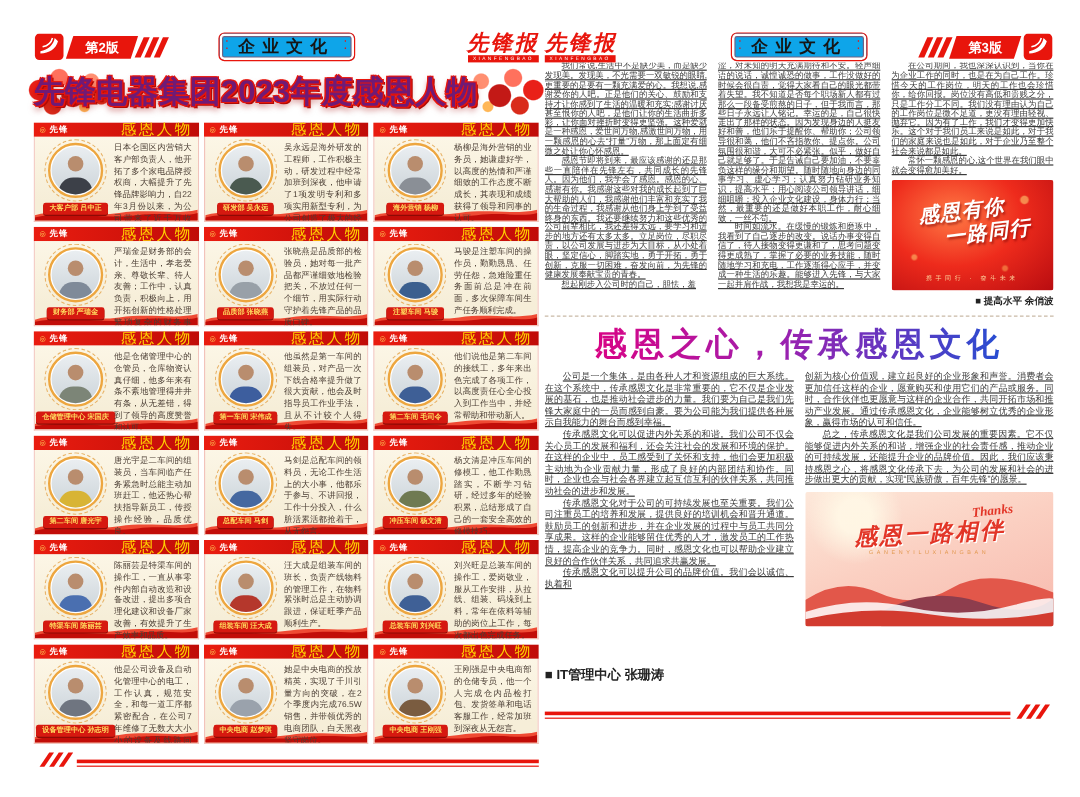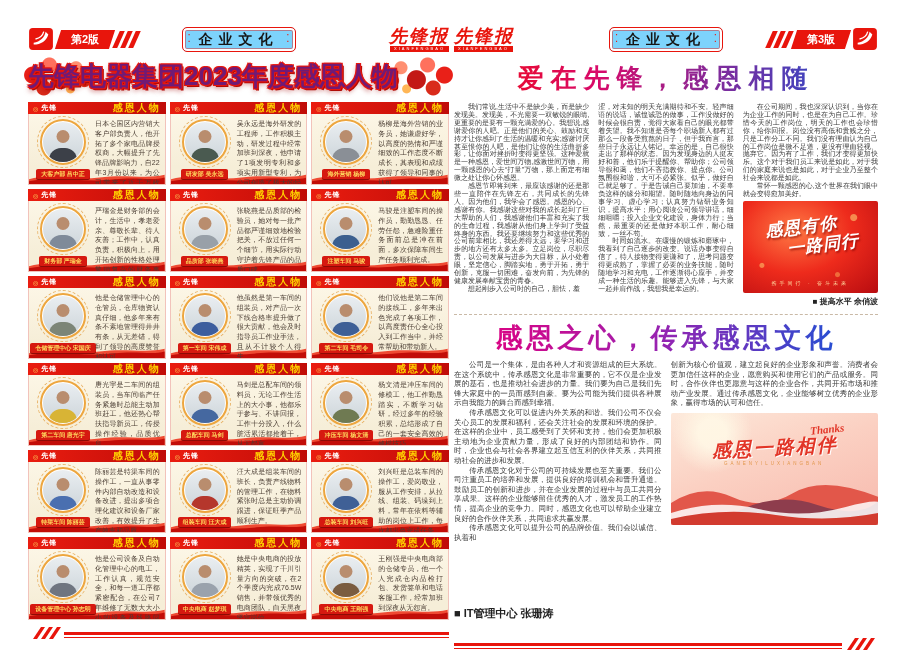--- a/index.html
+++ b/index.html
@@ -15,21 +15,21 @@
   
   .hdr{display:flex;align-items:center;height:26px;}
   .hdr-side{display:flex;align-items:center;flex:1;}
   .hdr-center{flex:0 0 auto;display:flex;justify-content:center;}
   .hdr-right{justify-content:flex-end;}
   .logo-sq{flex:none;}
   .pnum{background:#e8150c;color:#fff;font-size:11px;font-weight:bold;padding:2px 13px;transform:skewX(-18deg);margin:0 4px;}
   .pnum i{display:inline-block;transform:skewX(18deg);font-style:normal;}
   .stripes{display:flex;gap:3px;}
   .stripes i{width:5px;height:17px;background:#e8150c;transform:skewX(-24deg);}
-  .sec-frame{position:relative;border:1px solid #e8150c;border-radius:5px;padding:2px 16px;background:#7dd3fc;
+  .sec-frame{position:relative;border:1px solid #e8150c;border-radius:5px;padding:2px 16px;background:#0ea5e9;
     box-shadow:inset 0 0 0 2px #fff, inset 0 0 0 3px rgba(232,21,12,.45);}
   .sec-frame::before,.sec-frame::after{color:#e8150c;font-size:10px;position:absolute;top:50%;transform:translateY(-55%);}
   .sec-frame::before{content:"⁚";left:5px;}
   .sec-frame::after{content:"⁚";right:5px;}
   .sec-text{font-family:"Liberation Serif","DejaVu Serif",serif;font-weight:bold;font-size:14px;letter-spacing:6px;color:#161616;}
   .masthead{display:flex;flex-direction:column;line-height:1;}
   .masthead.at-right{align-items:flex-end;}
   .masthead.at-left{align-items:flex-start;}
   .mh{font-size:18px;font-weight:900;font-style:italic;color:#e8150c;letter-spacing:2px;font-family:"Liberation Serif","DejaVu Serif",serif;}
   .mh-sub{font-size:4px;color:#fff;background:#e8150c;padding:1px 4px;letter-spacing:2px;margin-top:1px;}
@@ -49,21 +49,21 @@
   .flower.fl{left:-8px;}
   .flower.fr{right:-8px;transform:scaleX(-1);}
 
   
   .cards-grid{display:grid;grid-template-columns:repeat(3,1fr);grid-auto-rows:83px;gap:4px;margin-top:5px;}
   .card{display:flex;flex-direction:column;overflow:hidden;}
   .card-head{display:flex;justify-content:space-between;align-items:center;height:12px;padding:0 5px;
     background:linear-gradient(90deg,#ea1d10,#c00c08);}
   .brand{color:#fff;font-size:7px;font-weight:bold;display:flex;align-items:center;gap:2px;letter-spacing:1px;}
   .bdot{color:#ffd95e;font-size:6px;}
-  .ctag{color:#ffd200;font-size:10px;font-weight:bold;letter-spacing:2px;text-align:right;}
+  .ctag{color:#ffd200;font-size:13px;font-weight:normal;letter-spacing:2px;text-align:right;}
   .card-body{position:relative;flex:1;display:flex;padding:5px 5px 0 6px;overflow:hidden;
     background:linear-gradient(180deg,#fcf6e6 0%,#f6eed8 75%);border:1px solid #f2c3bb;border-top:none;}
   .pcol{display:flex;flex-direction:column;align-items:center;width:56px;flex:none;position:relative;z-index:2;}
   .photo-ring{display:inline-block;padding:1px;border-radius:50%;background:#fff;border:2px solid #eda63f;position:relative;}
   .photo-ring::before{content:'';position:absolute;inset:-5px;border:1px dashed #e8b46a;border-radius:50%;}
   .photo{display:block;width:40px;height:40px;border-radius:50%;position:relative;overflow:hidden;
     background:linear-gradient(180deg,#eaeef1 0%,#ccd4d9 100%);}
   .photo::before{content:'';position:absolute;top:8px;left:50%;transform:translateX(-50%);width:13px;height:13px;border-radius:50%;background:#b98d6e;}
   .photo::after{content:'';position:absolute;bottom:-3px;left:50%;transform:translateX(-50%);width:28px;height:17px;border-radius:12px 12px 4px 4px;background:var(--shirt,#46648c);}
   .ribbon{margin-top:4px;background:#d61910;color:#ffd95e;font-size:6px;font-weight:bold;line-height:1;padding:2px 5px;border-radius:2px;white-space:nowrap;box-shadow:0 1px 0 #8e0a05;}
@@ -82,21 +82,21 @@
     background:linear-gradient(90deg,#ef0a18 4%,#d8096a 34%,#7b2d9e 64%,#1f50d0 96%);
     -webkit-background-clip:text;background-clip:text;color:transparent;}
   .t1{font-size:26px;margin:9px 0 7px;}
   .t2{font-size:27px;letter-spacing:4px;margin:5px 0 4px;
     background:linear-gradient(90deg,#e0007f 5%,#a01fae 45%,#1953d6 95%);
     -webkit-background-clip:text;background-clip:text;color:transparent;}
   .cols{display:flex;gap:9px;overflow:hidden;}
   .cols1{height:206px;}
   .cols2{height:242px;}
   .col{flex:1;overflow:hidden;}
-  .para{margin:0;text-align:justify;text-indent:2em;color:#3b3b3b;}
+  .para{margin:0;text-align:justify;text-indent:2em;color:#3b3b3b;text-decoration:underline;}
   .cols1 .para{font-size:7px;line-height:7.9px;}
   .cols2 .para{font-size:7.5px;line-height:9.6px;}
   .para.cont{text-indent:0;}
   .dashsep{border:none;border-top:1px dashed #c9b9a6;margin:5px 0 3px;}
   .sig{text-align:right;font-size:8px;font-weight:bold;color:#222;margin-top:3px;}
   .sig-row{text-align:left;font-size:11px;font-weight:bold;color:#222;margin:4px 34px 16px 0;}
 
   
   .poster1{position:relative;width:100%;height:92px;margin-top:3px;border-radius:2px;overflow:hidden;
     background:
@@ -602,21 +602,20 @@
         <span class="logo-sq">
           <svg width="26" height="22" viewBox="0 0 26 24">
               <rect width="26" height="24" rx="4" fill="#e8150c"></rect>
               <path d="M5 16 C12 15 17 10 18 4 L21 7 C19 14 13 18 5 18 Z" fill="#fff"></path>
               <path d="M7 12 C12 11 15 8 16 4" stroke="#fff" stroke-width="1.4" fill="none"></path>
             </svg>
         </span>
       </div>
     </div>
 
-    <div class="art-title t1">爱在先锋，感恩相随</div>
     <div class="cols cols1">
       <div class="col">
           <p class="para">我们常说,生活中不是缺少美，而是缺少发现美。发现美，不光需要一双敏锐的眼睛,更重要的是要有一颗充满爱的心。我想说,感谢爱你的人吧。正是他们的关心、鼓励和支持才让你感到了生活的温暖和充实;感谢讨厌甚至恨你的人吧，是他们让你的生活曲折多彩，让你面对挫折时变得更坚强。这种爱就是一种感恩，爱世间万物,感激世间万物，用一颗感恩的心去“打量”万物，那上面定有细微之处让你心怀感恩。</p>
           <p class="para">感恩节即将到来，最应该感谢的还是那些一直陪伴在先锋左右，共同成长的先锋人。因为他们，我学会了感恩。感恩的心、感谢有你。我感谢这些对我的成长起到了巨大帮助的人们，我感谢他们丰富和充实了我的生命过程，我感谢从他们身上学到了受益终身的东西。我还要继续努力和这些优秀的公司前辈相比，我还差得太远，要学习和进步的地方还有太多太多。立足岗位，尽职尽责，以公司发展与进步为大目标，从小处着眼，坚定信心，脚踏实地，勇于开拓，勇于创新，克服一切困难，奋发向前，为先锋的健康发展奉献宝贵的青春。</p>
           <p class="para">想起刚步入公司时的自己，胆怯，羞</p>
         </div>
       <div class="col">
           <p class="para cont">涩，对未知的明天充满期待和不安。轻声细语的说话，诚惶诚恐的做事，工作没做好的时候会很自责，觉得大家看自己的眼光都带着失望。我不知道是否每个职场新人都有过那么一段备受煎熬的日子，但于我而言，那些日子永远让人铭记。幸运的是，自己很快走出了那样的状态。因为发现身边的人挺友好和善，他们乐于提醒你、帮助你；公司领导很和蔼，他们不吝指教你、提点你。公司氛围很和谐，大可不必紧张。似乎，做好自己就足够了。于是告诫自己要加油，不要辜负这样的缘分和期望。随时随地向身边的同事学习、虚心学习；认真努力钻研业务知识，提高水平；用心阅读公司领导讲话，细细咀嚼；投入企业文化建设，身体力行；当然，最重要的还是做好本职工作，耐心细致，一丝不苟。</p>
           <p class="para">时间如流水。在缓慢的锻炼和磨琢中，我看到了自己逐步的改变。说话办事变得自信了，待人接物变得更谦和了，思考问题变得更成熟了，掌握了必要的业务技能，随时随地学习和充电，工作逐渐得心应手，并变成一种生活的乐趣。能够进入先锋，与大家一起并肩作战，我想我是幸运的。</p>
         </div>
@@ -640,20 +639,21 @@
     <div class="cols cols2">
       <div class="col">
           <p class="para">公司是一个集体，是由各种人才和资源组成的巨大系统。在这个系统中，传承感恩文化是非常重要的，它不仅是企业发展的基石，也是推动社会进步的力量。我们要为自己是我们先锋大家庭中的一员而感到自豪。要为公司能为我们提供各种展示自我能力的舞台而感到幸福。</p>
           <p class="para">传承感恩文化可以促进内外关系的和谐。我们公司不仅会关心员工的发展和福利，还会关注社会的发展和环境的保护。在这样的企业中，员工感受到了关怀和支持，他们会更加积极主动地为企业贡献力量，形成了良好的内部团结和协作。同时，企业也会与社会各界建立起互信互利的伙伴关系，共同推动社会的进步和发展。</p>
           <p class="para">传承感恩文化对于公司的可持续发展也至关重要。我们公司注重员工的培养和发展，提供良好的培训机会和晋升通道。鼓励员工的创新和进步，并在企业发展的过程中与员工共同分享成果。这样的企业能够留住优秀的人才，激发员工的工作热情，提高企业的竞争力。同时，感恩文化也可以帮助企业建立良好的合作伙伴关系，共同追求共赢发展。</p>
           <p class="para">传承感恩文化可以提升公司的品牌价值。我们会以诚信、执着和</p>
         </div>
       <div class="col">
         <div>
             <p class="para cont">创新为核心价值观，建立起良好的企业形象和声誉。消费者会更加信任这样的企业，愿意购买和使用它们的产品或服务。同时，合作伙伴也更愿意与这样的企业合作，共同开拓市场和推动产业发展。通过传承感恩文化，企业能够树立优秀的企业形象，赢得市场的认可和信任。</p>
+            <p class="para">总之，传承感恩文化是我们公司发展的重要因素。它不仅能够促进内外关系的和谐，增强企业的社会责任感，推动企业的可持续发展，还能提升企业的品牌价值。因此，我们应该秉持感恩之心，将感恩文化传承下去，为公司的发展和社会的进步做出更大的贡献，实现“民族骄傲，百年先锋”的愿景。</p>
           </div>
         <div class="poster2">
           <div class="p2-thanks">Thanks</div>
           <div class="p2-main">感恩一路相伴</div>
           <div class="p2-sub">GANENYILUXIANGBAN</div>
           <svg class="p2-waves" viewBox="0 0 190 52" preserveAspectRatio="none">
             <path d="M0 30 Q28 10 56 24 T112 20 T190 24 V52 H0 Z" fill="#e2574a"></path>
             <path d="M58 40 Q96 18 134 32 T190 28 V52 H58 Z" fill="#8e3d4d"></path>
             <path d="M0 40 Q40 26 80 36 T160 34 T190 36 V52 H0 Z" fill="#fff" opacity="0.85"></path>
             <path d="M0 46 Q48 34 96 42 T190 40 V52 H0 Z" fill="#d23b2f"></path>

